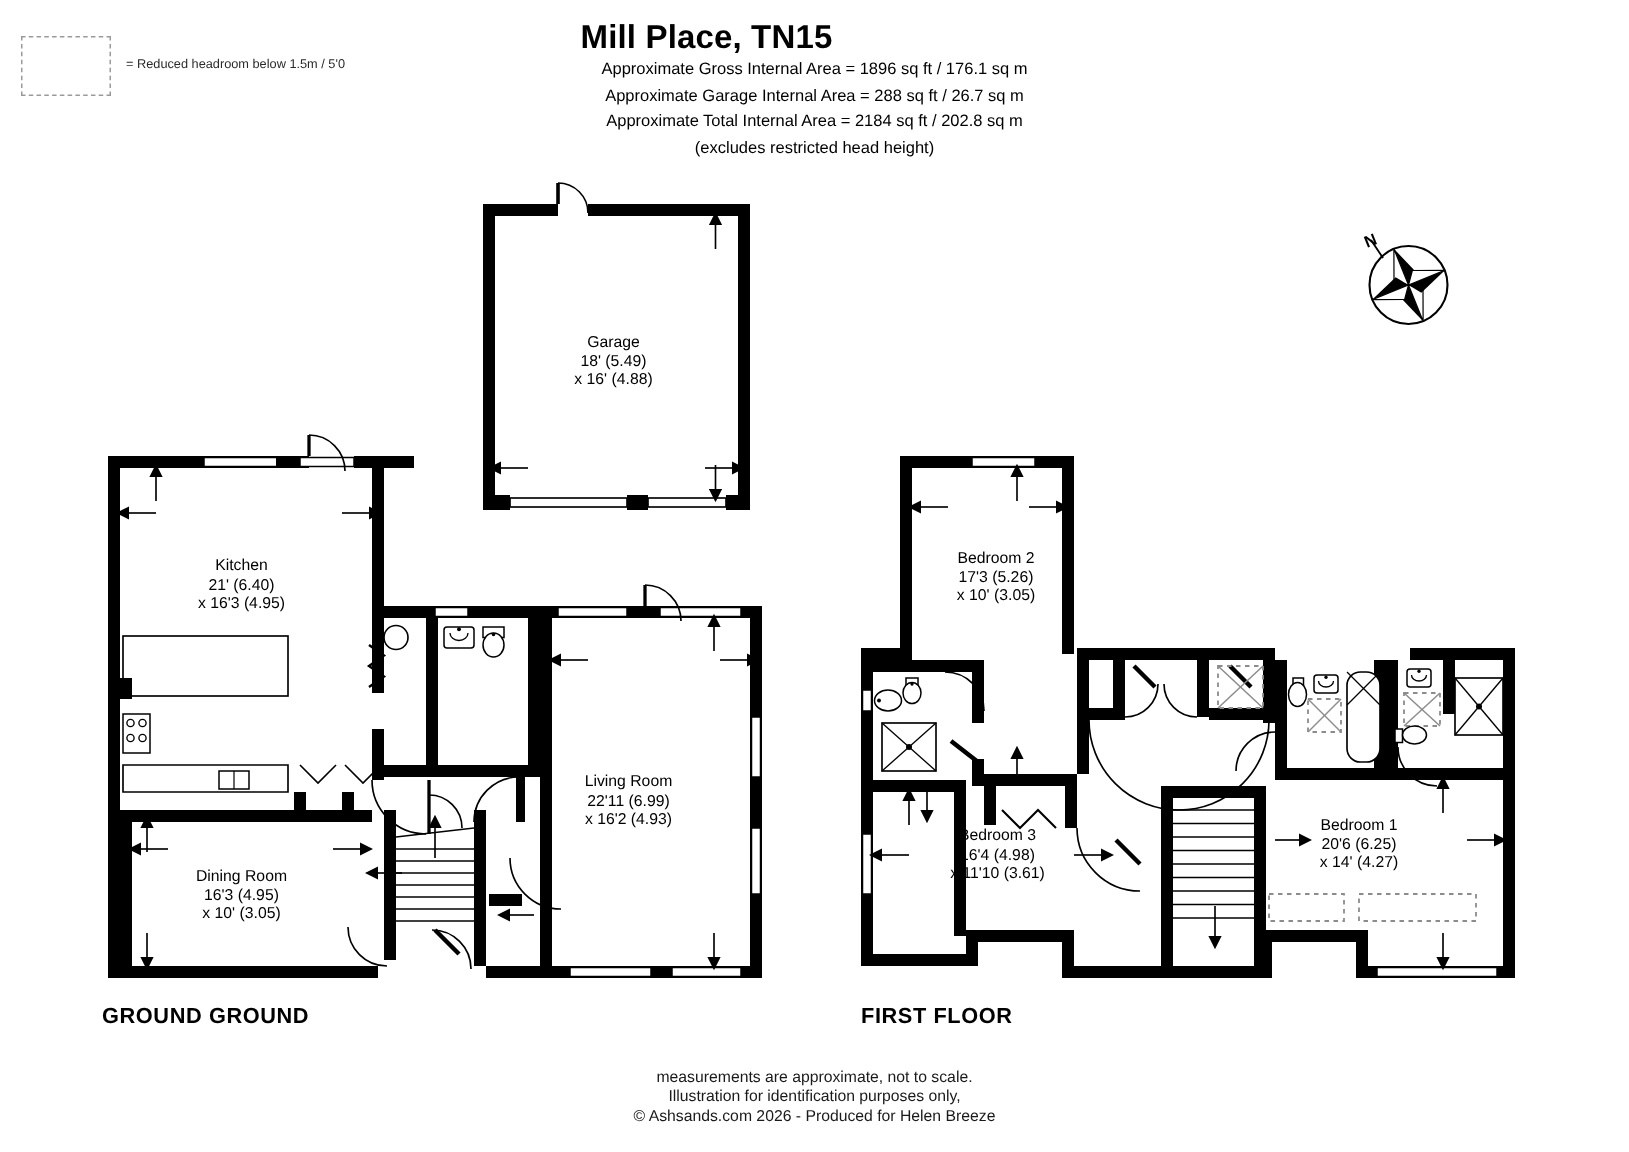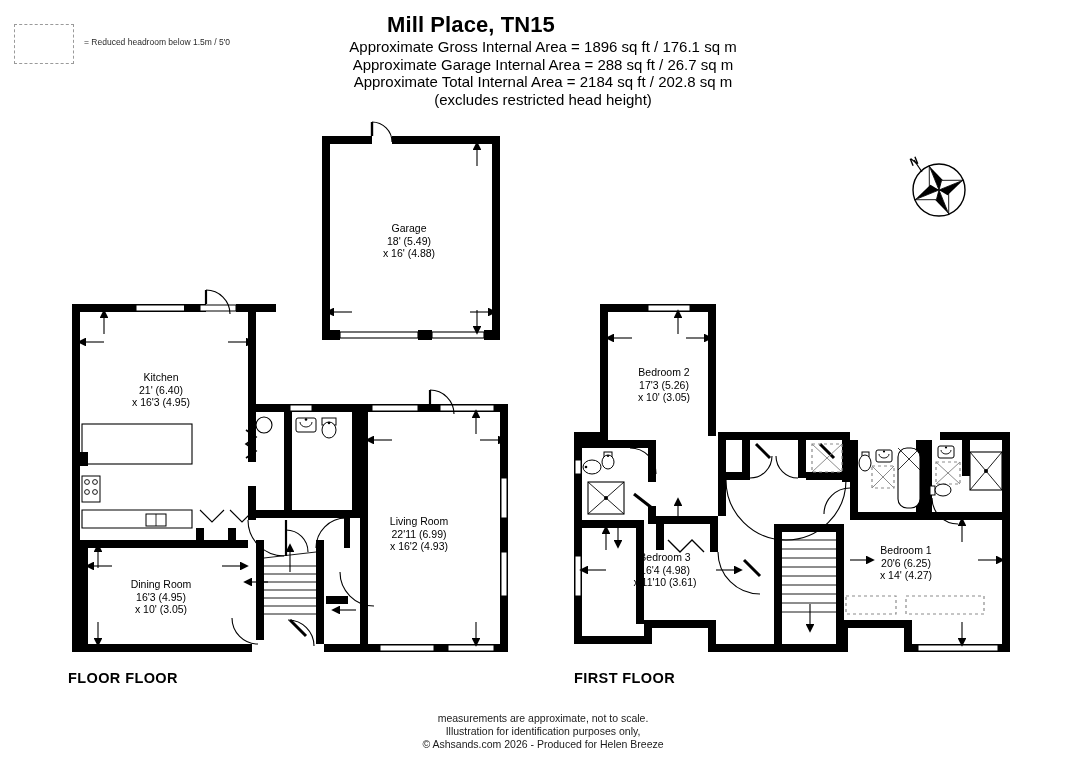--- a/index.html
+++ b/index.html
@@ -37,21 +37,21 @@
     text-align: center;
     font-size: 22px;
     font-weight: bold;
     letter-spacing: 0.1px;
   }
   .area-lines {
     position: absolute;
     left: 0; top: 38px;
     width: 1086px;
     text-align: center;
-    font-size: 15px;
+    font-size: 11px;
     line-height: 17.6px;
   }
   .area-lines div { white-space: nowrap; }
 
   .legend {
     position: absolute;
     left: 14px; top: 22px;
     width: 270px;
     height: 46px;
   }
@@ -133,21 +133,21 @@
     <div>Approximate Gross Internal Area = 1896 sq ft / 176.1 sq m</div>
     <div>Approximate Garage Internal Area = 288 sq ft / 26.7 sq m</div>
     <div>Approximate Total Internal Area = 2184 sq ft / 202.8 sq m</div>
     <div>(excludes restricted head height)</div>
   </div>
 
   <div class="legend"></div>
   <div class="legend-box"></div>
   <div class="legend-text">= Reduced headroom below 1.5m / 5'0</div>
 
-  <div class="floor-label" id="ground-floor-label">FLOOR FLOOR</div>
+  <div class="floor-label" id="ground-floor-label">GROUND GROUND</div>
   <div class="floor-label" id="first-floor-label">FIRST FLOOR</div>
 
   <div class="room-label" id="label-garage">
     <span class="rl-name">Garage</span>
     <span class="rl-d1">18' (5.49)</span>
     <span class="rl-d2">x 16' (4.88)</span>
   </div>
 
   <div class="room-label" id="label-kitchen">
     <span class="rl-name">Kitchen</span>

